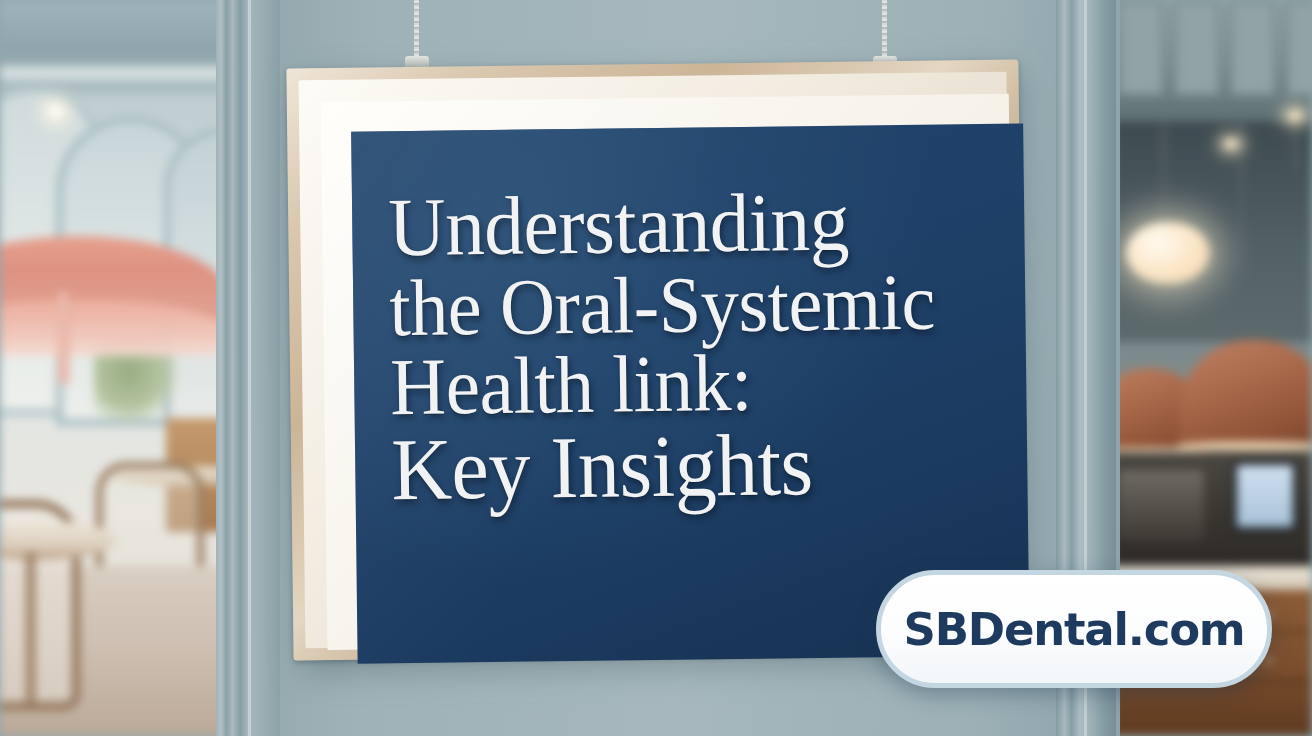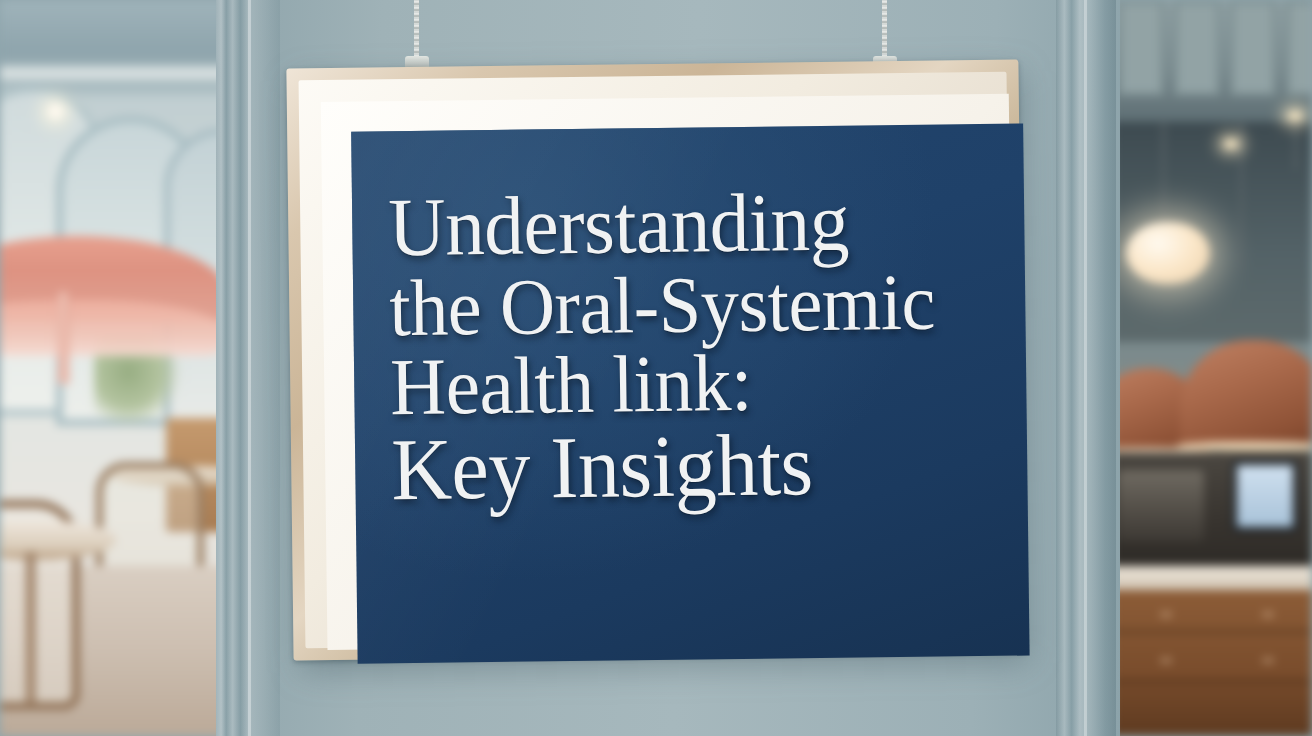--- a/index.html
+++ b/index.html
@@ -379,14 +379,17 @@
               <span class="ln ln2">the Oral-Systemic</span>
               <span class="ln ln3">Health link:</span>
               <span class="ln ln4">Key Insights</span>
             </div>
           </div>
         </div>
       </div>
     </div>
   </div>
 
+  <div class="badge">
+    <span class="badge-text">SBDental.com</span>
+  </div>
 
 </div>
 
 </body></html>

